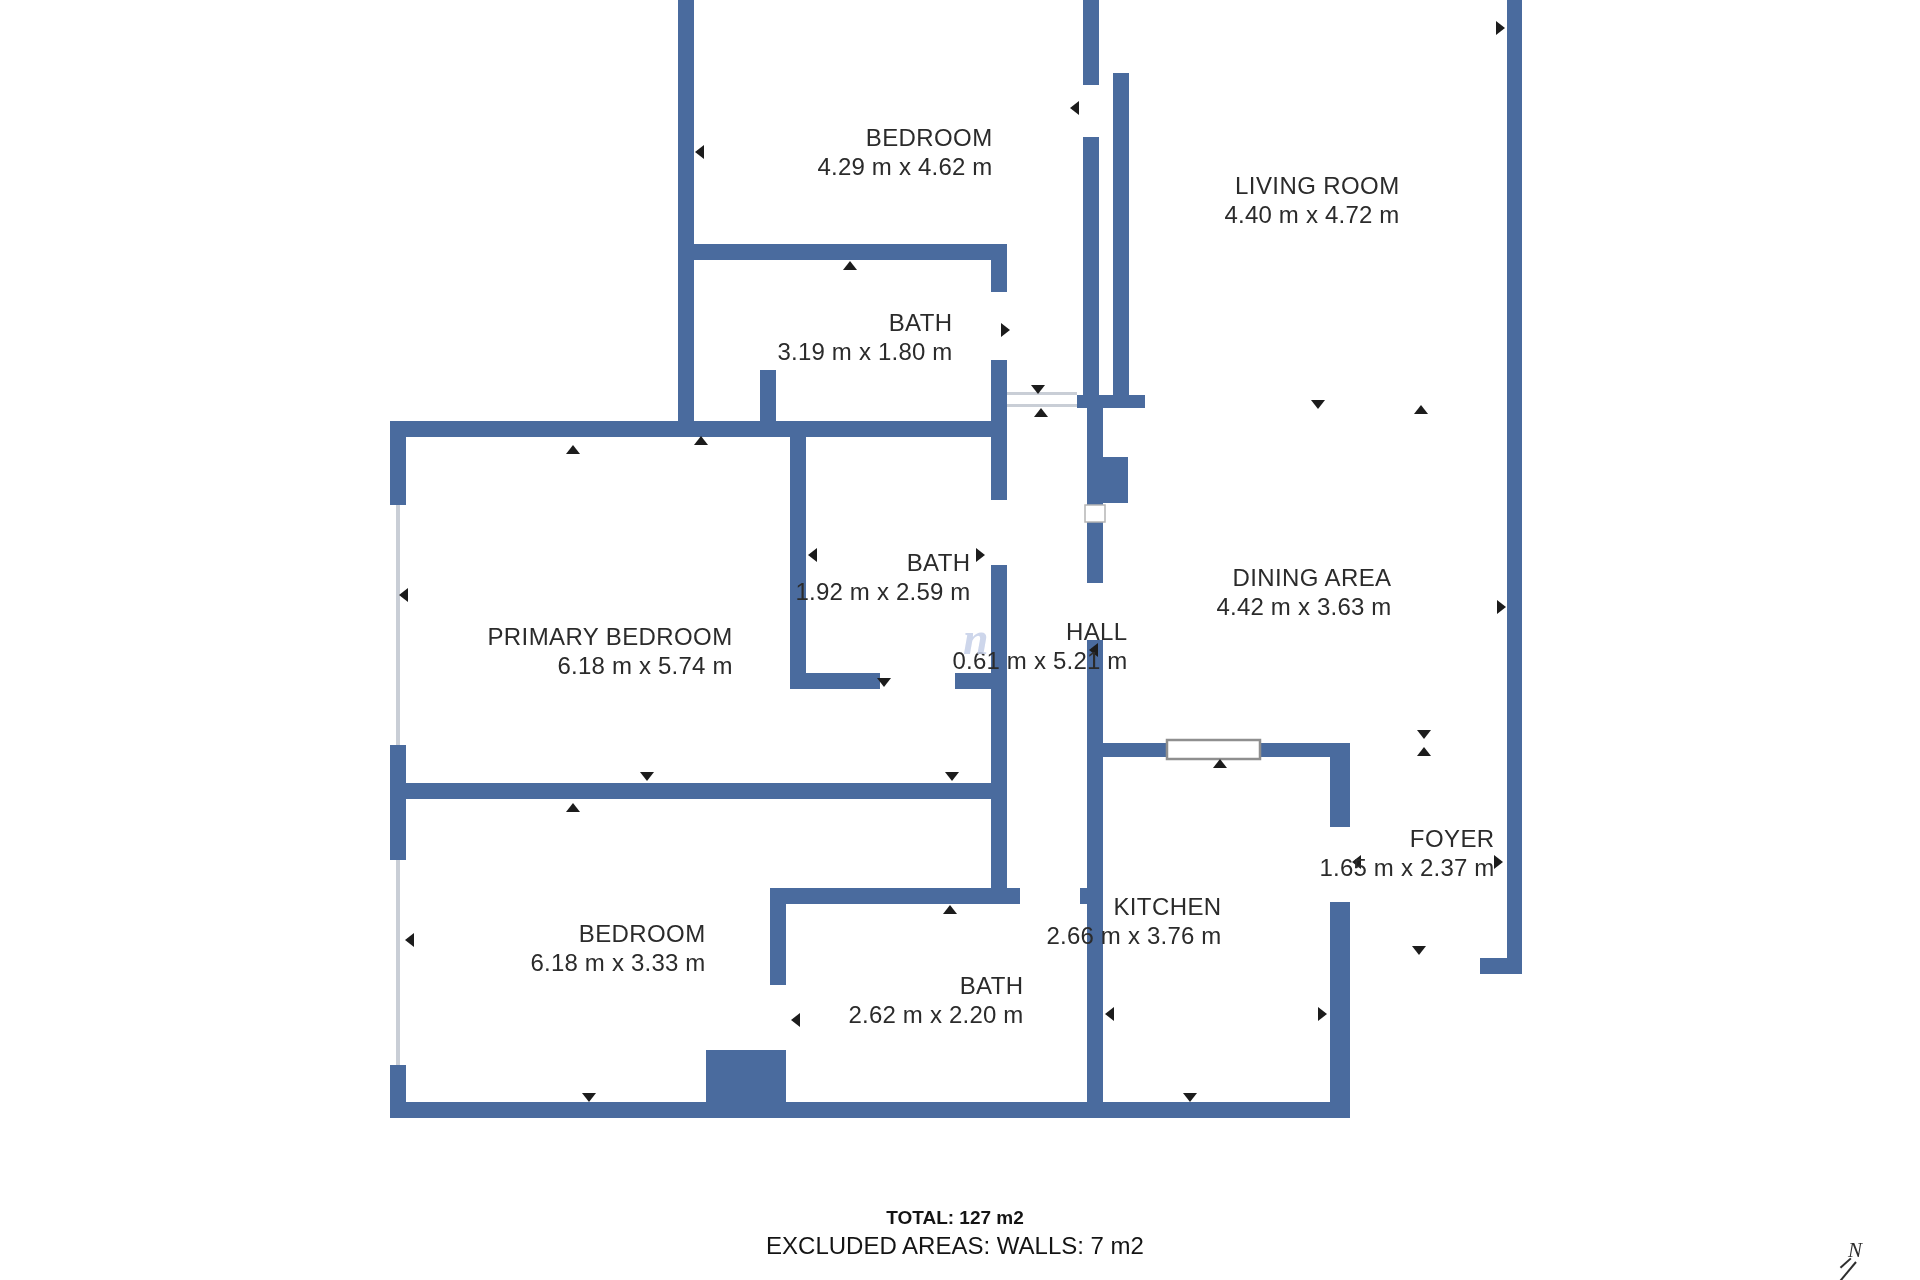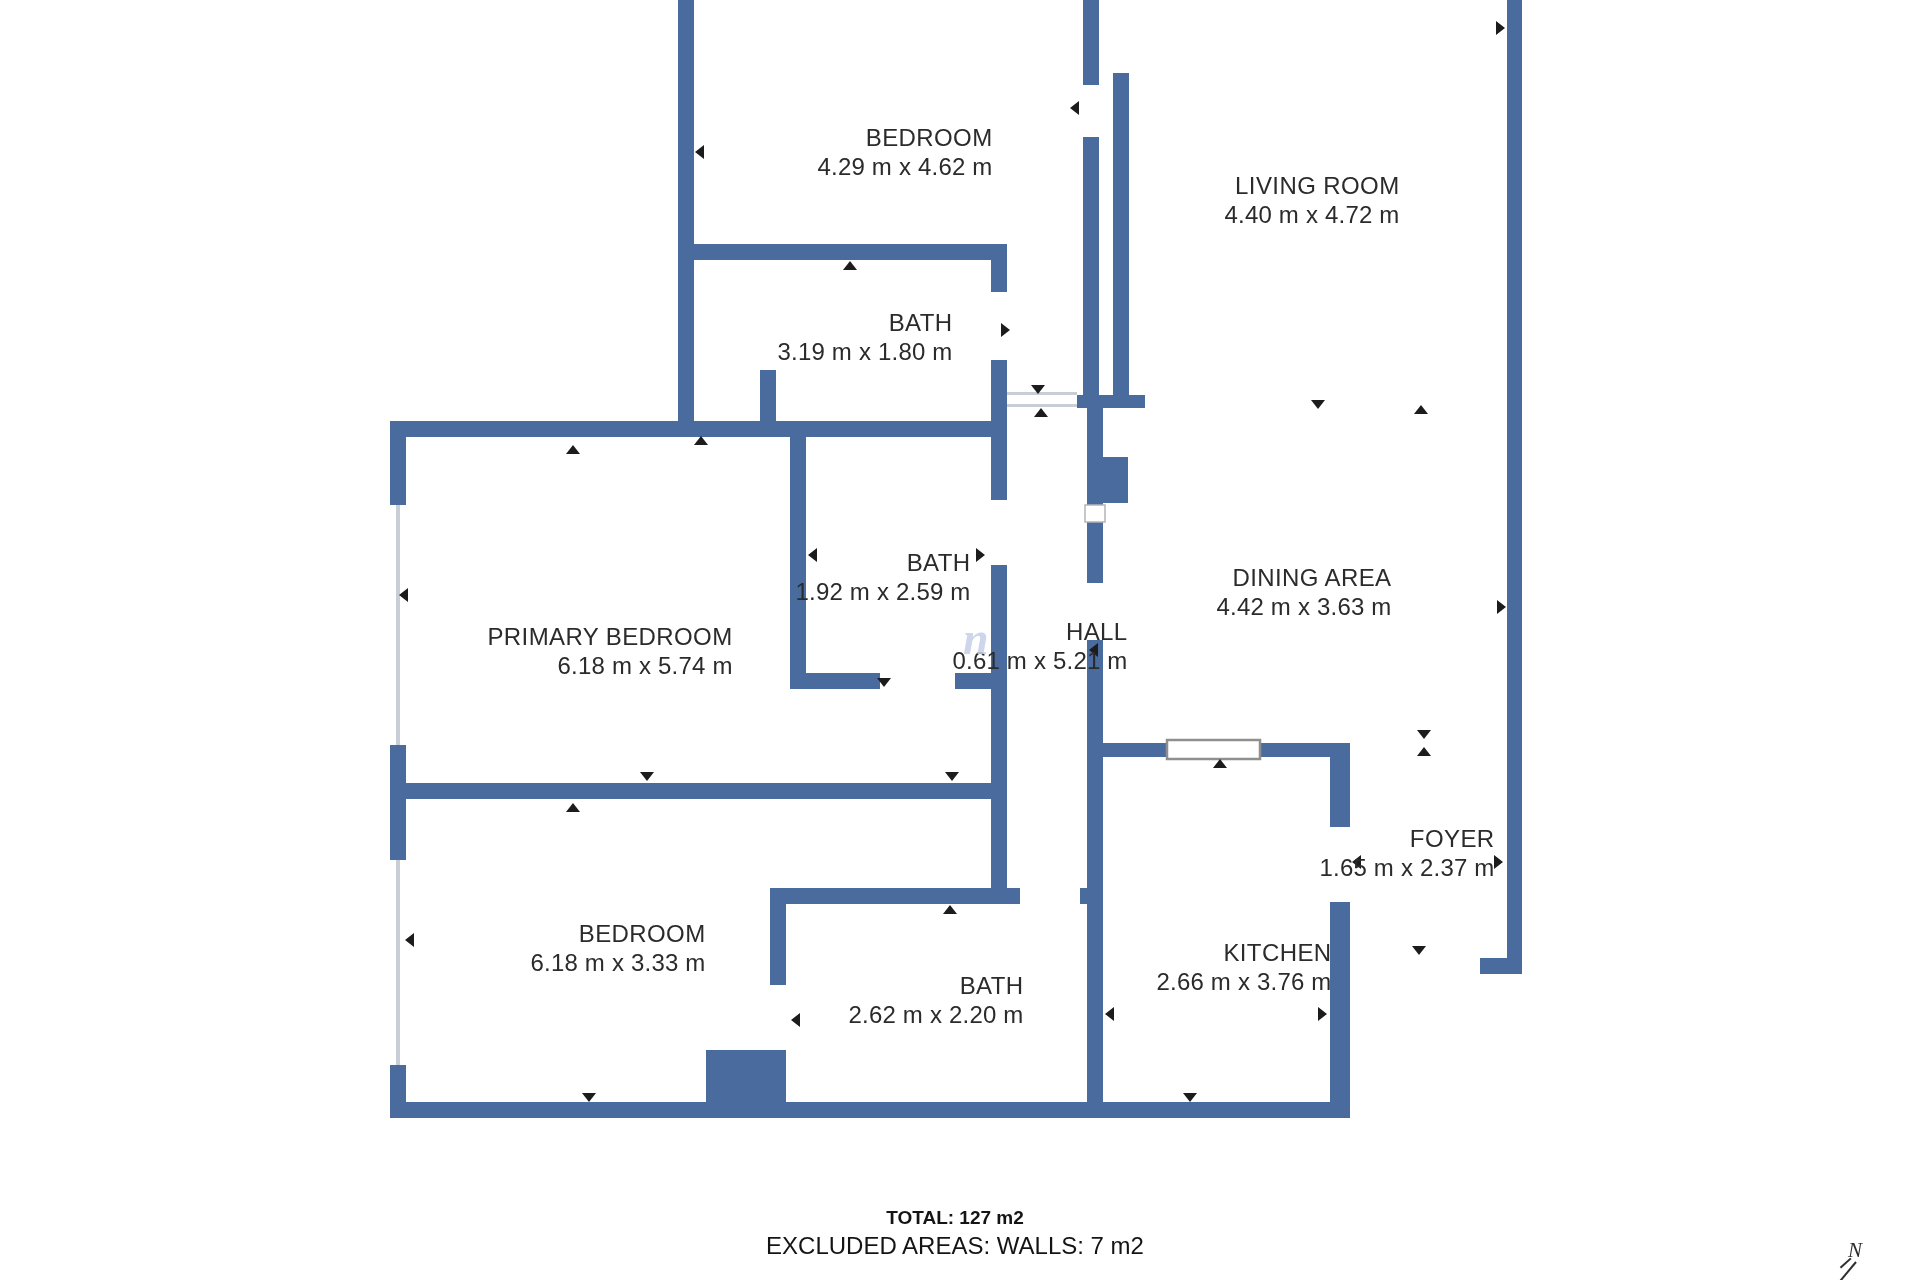--- a/index.html
+++ b/index.html
@@ -174,21 +174,21 @@
   <span class="room-dims">0.61 m x 5.21 m</span>
 </div>
 <div class="room-label" style="left:1295px;top:592px;margin-left:9px;">
   <span class="room-name">DINING AREA</span>
   <span class="room-dims">4.42 m x 3.63 m</span>
 </div>
 <div class="room-label" style="left:1407px;top:853px;">
   <span class="room-name">FOYER</span>
   <span class="room-dims">1.65 m x 2.37 m</span>
 </div>
-<div class="room-label" style="left:1244px;top:921px;margin-top:46px;">
+<div class="room-label" style="left:1134px;top:921px;">
   <span class="room-name">KITCHEN</span>
   <span class="room-dims">2.66 m x 3.76 m</span>
 </div>
 <div class="room-label" style="left:618px;top:948px;">
   <span class="room-name">BEDROOM</span>
   <span class="room-dims">6.18 m x 3.33 m</span>
 </div>
 <div class="room-label" style="left:936px;top:1000px;">
   <span class="room-name">BATH</span>
   <span class="room-dims">2.62 m x 2.20 m</span>

